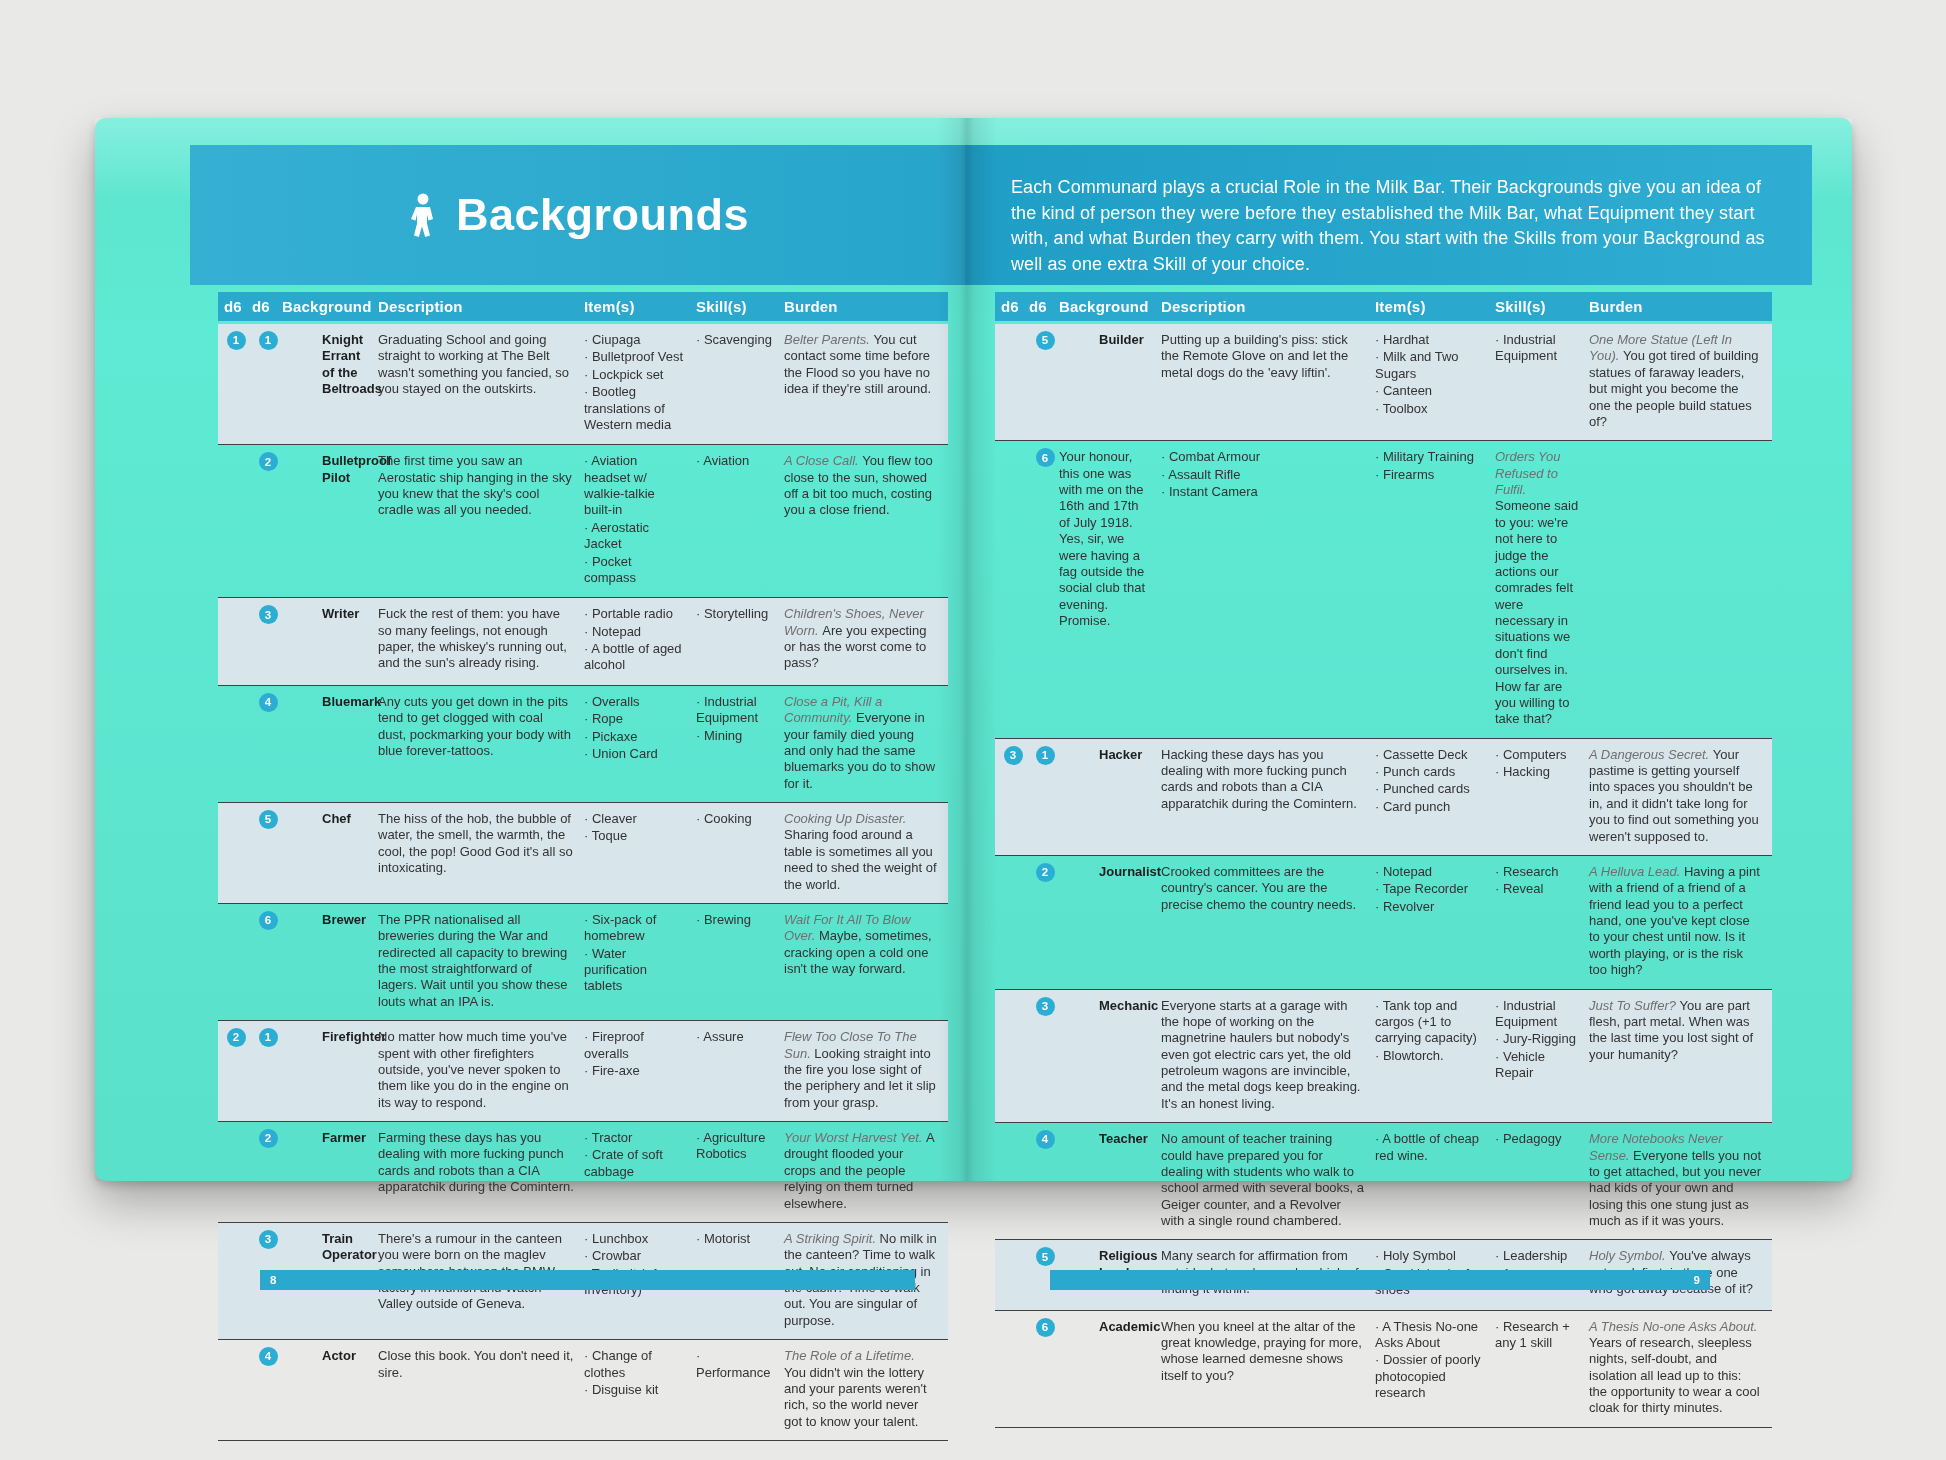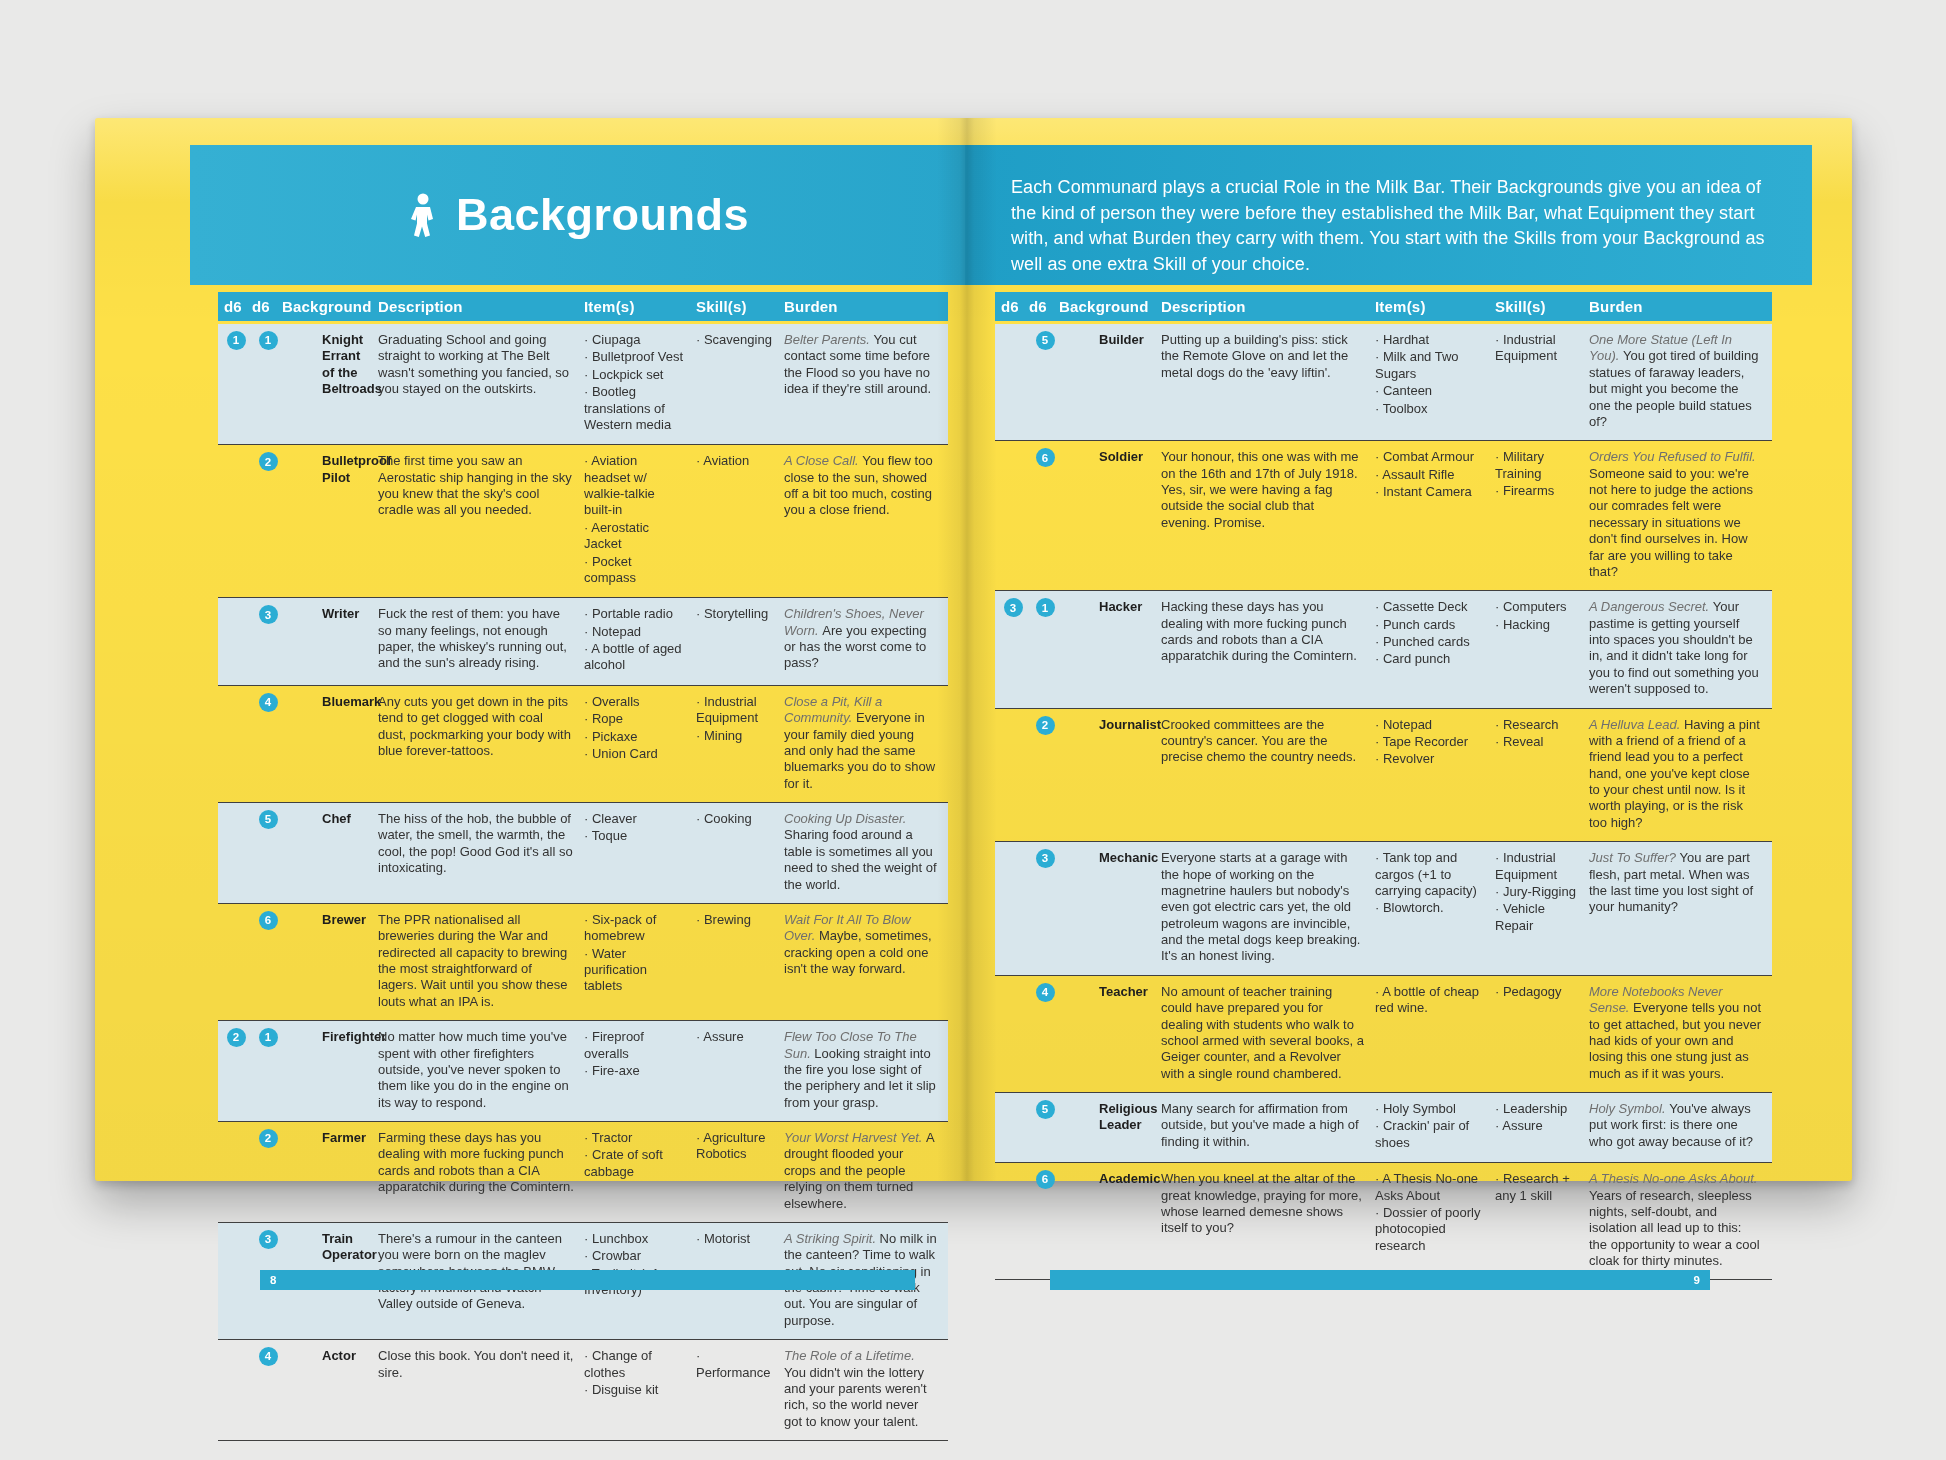--- a/index.html
+++ b/index.html
@@ -1,18 +1,18 @@
 <!DOCTYPE html>
 <html><head>
 <meta charset="utf-8">
 <style>
   html,body{margin:0;padding:0;width:1946px;height:1460px;background:#e9e9e8;overflow:hidden;
     font-family:"Liberation Sans","DejaVu Sans",sans-serif;-webkit-font-smoothing:antialiased;}
-  .book{position:absolute;left:95px;top:118px;width:1757px;height:1063px;background:#fde047;
-    border-radius:3px;box-shadow:0 22px 45px rgba(0,0,0,.28),0 4px 10px rgba(0,0,0,.18);}
+  .book{position:absolute;left:95px;top:118px;width:1757px;height:1063px;background:#5eead4;
+    border-radius:11px;box-shadow:0 22px 45px rgba(0,0,0,.28),0 4px 10px rgba(0,0,0,.18);}
   .book:after{content:"";position:absolute;inset:0;border-radius:3px;pointer-events:none;
     background:linear-gradient(180deg,rgba(255,255,255,.25),rgba(0,0,0,.02) 8%,rgba(0,0,0,0) 20%,rgba(0,0,0,.04) 96%);}
   .fold{position:absolute;left:842px;top:0;width:60px;height:100%;z-index:6;pointer-events:none;
     background:linear-gradient(90deg,rgba(0,0,0,0) 0%,rgba(0,0,0,.07) 38%,rgba(0,0,0,.16) 50%,rgba(0,0,0,.08) 62%,rgba(0,0,0,0) 100%);}
   .band{position:absolute;top:27px;height:140px;z-index:2;}
   .band-left{left:95px;width:775px;background:linear-gradient(90deg,#35b0d3,#28a5cb);
     display:flex;align-items:center;justify-content:center;}
   .band-right{left:870px;width:847px;background:linear-gradient(90deg,#1f9ec6,#2fadd2);
     color:#fff;box-sizing:border-box;padding:30px 28px 0 46px;}
   .band-right p{margin:0 0 11px 0;font-size:18px;line-height:1.42;font-weight:500;letter-spacing:.1px;}
@@ -271,21 +271,20 @@
         <div class="cell skills">
           <div class="li">·  Industrial Equipment</div>
         </div>
         <div class="cell burden"><span class="lead">One More Statue (Left In You). </span>You got tired of building statues of faraway leaders, but might you become the one the people build statues of?</div>
       </div>
       <div class="trow">
         <div class="cell badges"></div>
         <div class="cell badges">
           <span class="badge">6</span>
         </div>
-        <div class="cell bg">Soldier</div>
         <div class="cell desc">Your honour, this one was with me on the 16th and 17th of July 1918. Yes, sir, we were having a fag outside the social club that evening. Promise.</div>
         <div class="cell items">
           <div class="li">·  Combat Armour</div>
           <div class="li">·  Assault Rifle</div>
           <div class="li">·  Instant Camera</div>
         </div>
         <div class="cell skills">
           <div class="li">·  Military Training</div>
           <div class="li">·  Firearms</div>
         </div>

